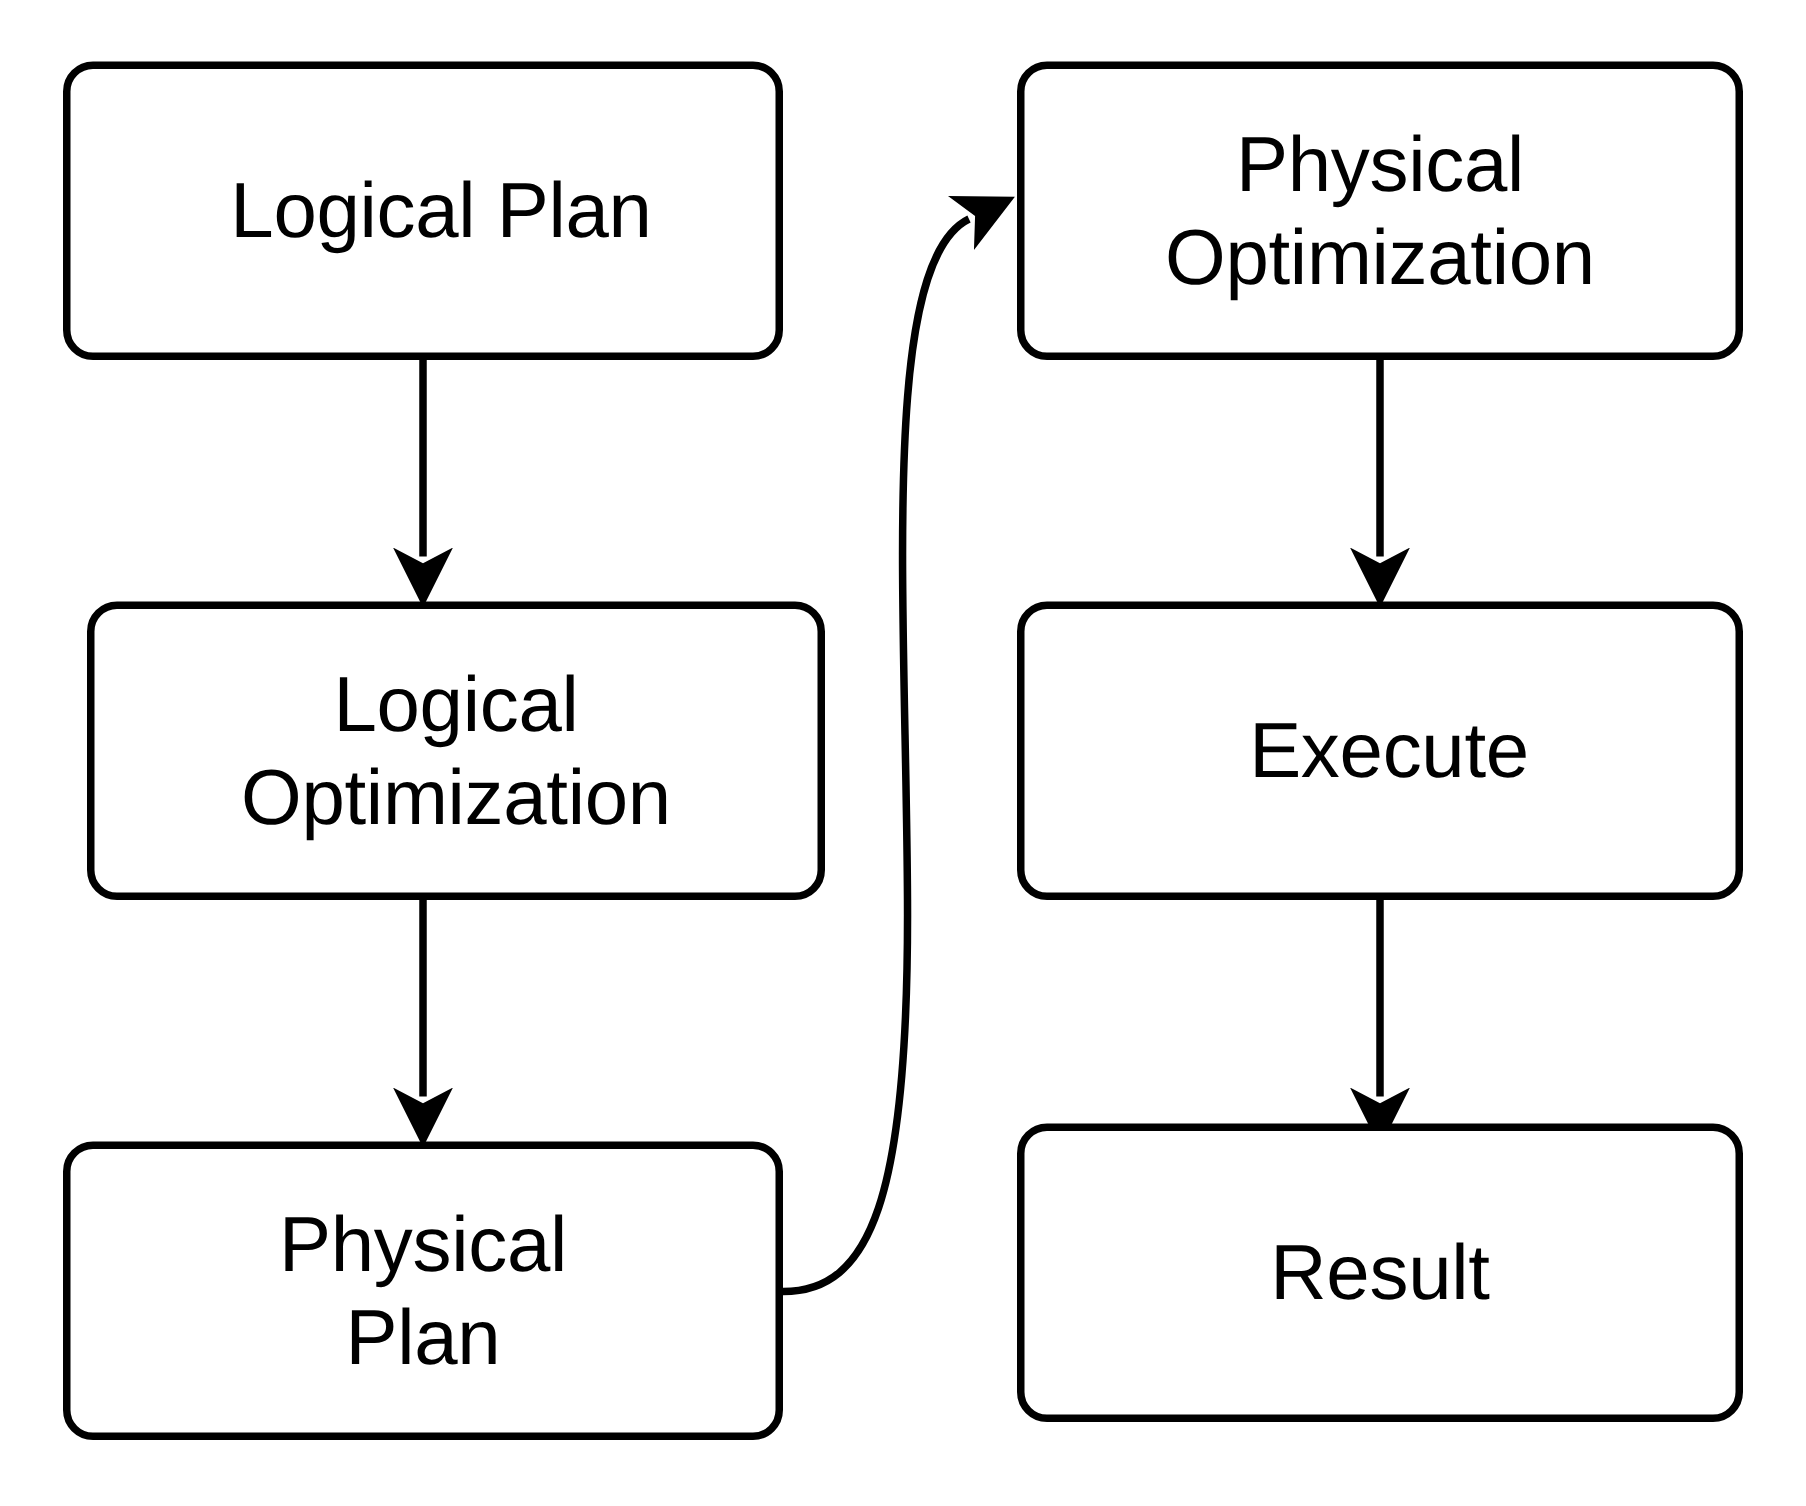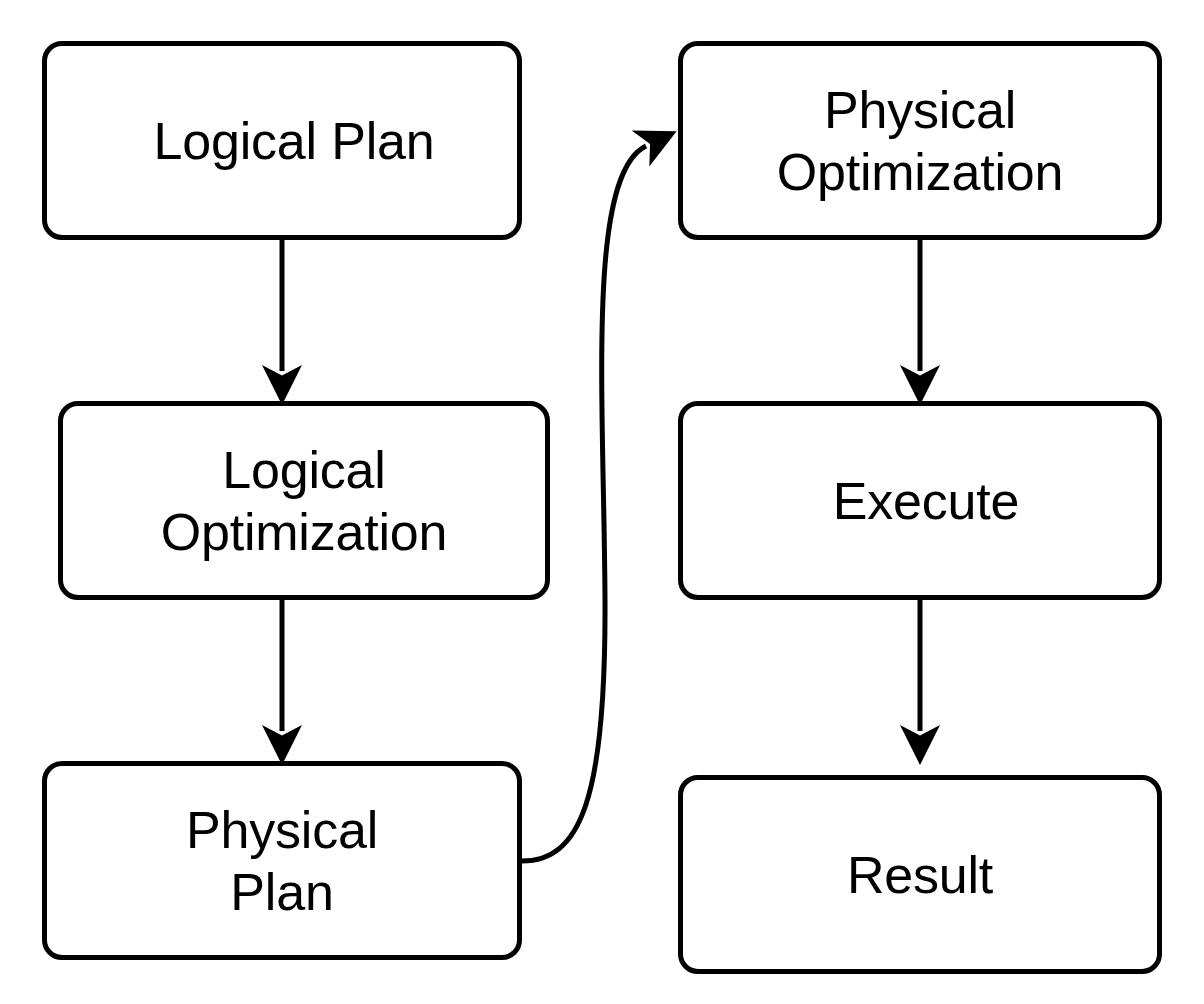--- a/index.html
+++ b/index.html
@@ -46,21 +46,21 @@
     white-space: pre-line;
     letter-spacing: -0.2px;
   }
   
   #node-logical-plan        { left: 42px;  top: 41px;  width: 480px; height: 199px; padding-left: 24px; }
   #node-logical-optimization{ left: 58px;  top: 401px; width: 492px; height: 199px; }
   #node-physical-plan       { left: 42px;  top: 761px; width: 480px; height: 199px; }
   
   #node-physical-optimization { left: 678px; top: 41px;  width: 484px; height: 199px; }
   #node-execute               { left: 678px; top: 401px; width: 484px; height: 199px; padding-left: 12px; }
-  #node-result                { left: 678px; top: 775px; width: 484px; height: 199px; }
+  #node-result                { left: 678px; top: 749px; width: 484px; height: 199px; }
 </style>
 </head>
 <body>
 
 <div id="diagram-root">
 
   <svg id="edges-layer" viewBox="0 0 1204 1004" width="1204" height="1004" aria-hidden="true">
     <defs>
       <marker id="arrow-down" markerWidth="12" markerHeight="12" refX="1.2" refY="4" orient="auto" markerUnits="strokeWidth">
         <path d="M 0 0 L 8 4 L 0 8 L 2.1 4 z" fill="#000000"></path>

